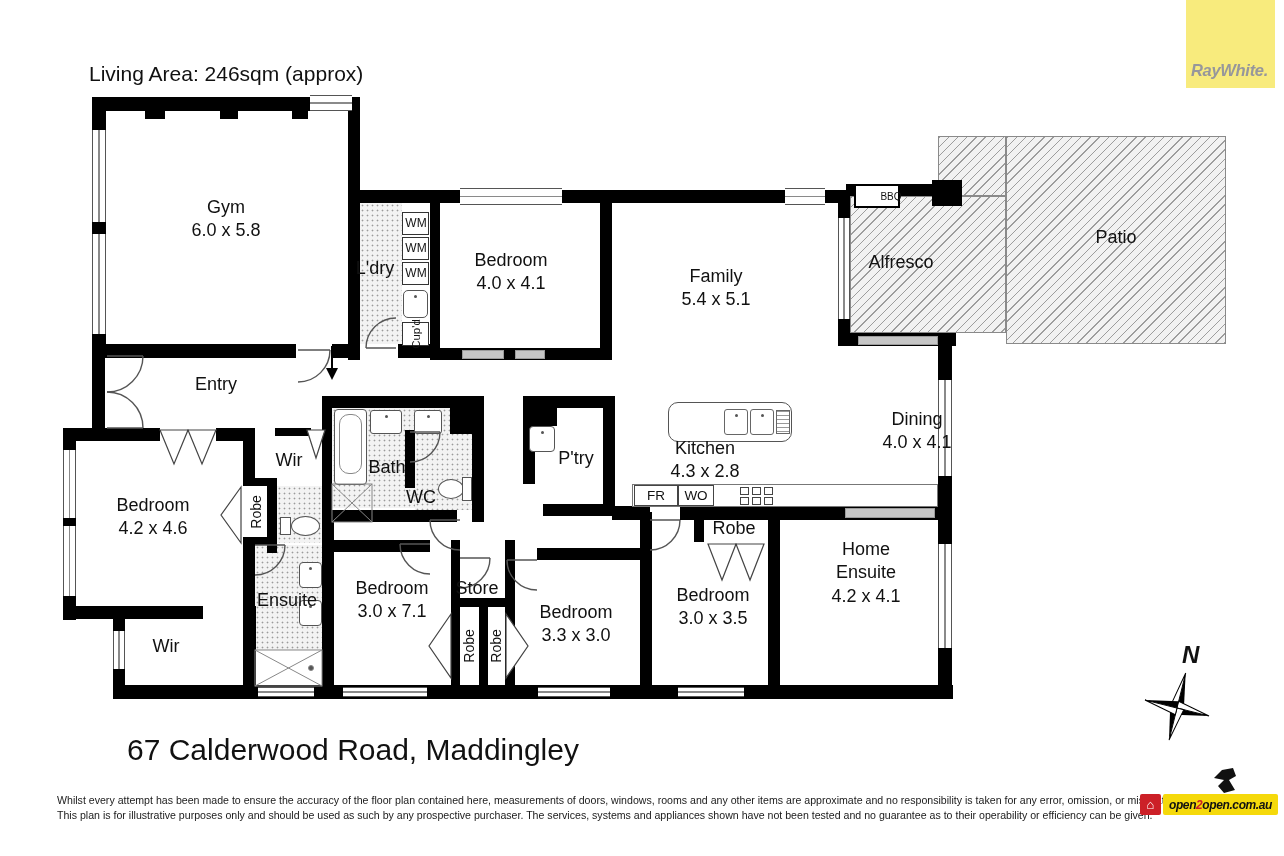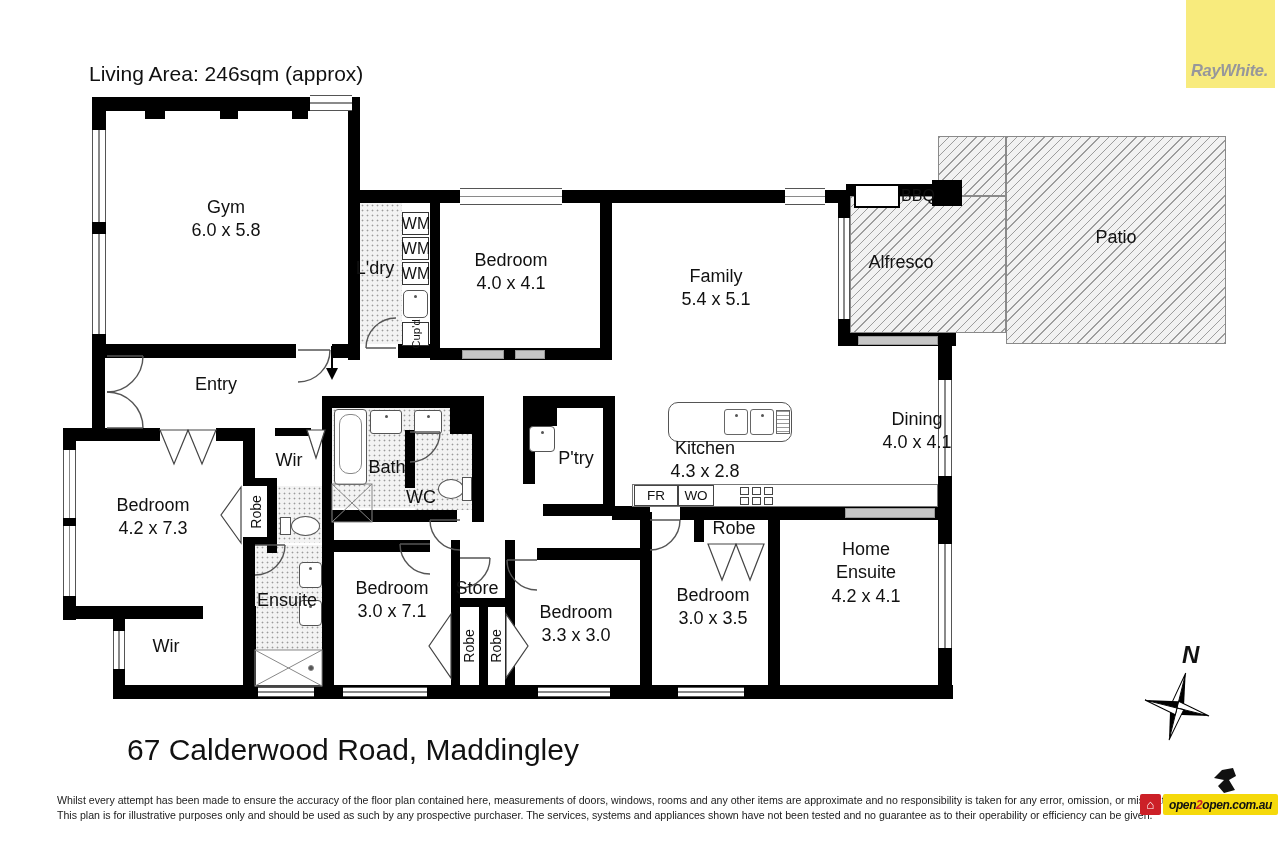--- a/index.html
+++ b/index.html
@@ -10,21 +10,21 @@
 .gap{position:absolute;background:#fff}
 .win-v{position:absolute;background:#fff;border-left:1.5px solid #555;border-right:1.5px solid #555;background-image:linear-gradient(to right,transparent calc(50% - .6px),#8a8a8a calc(50% - .6px),#8a8a8a calc(50% + .6px),transparent calc(50% + .6px))}
 .win-h{position:absolute;background:#fff;border-top:1.5px solid #555;border-bottom:1.5px solid #555;background-image:linear-gradient(to bottom,transparent calc(50% - .6px),#8a8a8a calc(50% - .6px),#8a8a8a calc(50% + .6px),transparent calc(50% + .6px))}
 .gseg{position:absolute;background:#c6c6c6;border:1px solid #9b9b9b}
 .dots{position:absolute;background-color:#f3f3f3;background-image:radial-gradient(#9b9b9b .9px,transparent 1.05px);background-size:5px 5px}
 .hatch{position:absolute;background-color:#f2f2f2;background-image:repeating-linear-gradient(135deg,#9d9d9d 0,#9d9d9d 1px,transparent 1px,transparent 6.5px);border:1px solid #8a8a8a}
 .fix{position:absolute;border:1.5px solid #555;background:#fff}
 .dot{width:3px;height:3px;background:#555;border-radius:50%;margin:4px auto 0}
 .rlabel{position:absolute;transform:translate(-50%,-50%);text-align:center;font-size:18px;line-height:1.3;white-space:nowrap;color:#111}
 .rot{transform:translate(-50%,-50%) rotate(-90deg)}
-.slabel{font-size:16px}
+.slabel{font-size:12px}
 svg.overlay{position:absolute;left:0;top:0;pointer-events:none}
 #brand-box{position:absolute;left:1186px;top:0;width:89px;height:88px;display:flex;align-items:flex-end;justify-content:flex-end;padding:0 7px 8px 0}
 #brand-box span{font-size:16.5px;font-weight:bold;font-style:italic;letter-spacing:-.3px}
 #living-area{position:absolute;left:89px;top:62px;font-size:21px}
 #address{position:absolute;left:127px;top:733px;font-size:30px}
 #disc1,#disc2{position:absolute;left:57px;font-size:10.6px;white-space:nowrap;color:#1a1a1a}
 #disc1{top:794px}#disc2{top:809px}
 #o2v{position:absolute;left:1140px;top:794px;display:flex;gap:2px}
 #o2v .red{width:21px;height:21px;background:#CC2027;border-radius:2px;color:#fff;font-size:13px;display:flex;align-items:center;justify-content:center}
 #o2v .yel{height:21px;background:#F5D90B;border-radius:2px;padding:0 6px;display:flex;align-items:center;font-size:12px;font-weight:bold;font-style:italic;letter-spacing:-.4px}
@@ -239,41 +239,41 @@
   <div class="rlabel slabel" style="left:416px;top:274px">WM</div>
   <div class="rlabel rot" style="left:416px;top:334px;font-size:11.5px">Cup'd</div>
   <div class="rlabel" style="left:511px;top:272px">
       <div>Bedroom</div>
       <div>4.0 x 4.1</div>
     </div>
   <div class="rlabel" style="left:716px;top:288px">
       <div>Family</div>
       <div>5.4 x 5.1</div>
     </div>
-  <div class="rlabel" style="left:918px;top:196px;font-size:16px">BBQ</div>
+  <div class="rlabel" style="left:891px;top:196px;font-size:10px">BBQ</div>
   <div class="rlabel" style="left:901px;top:263px">Alfresco</div>
   <div class="rlabel" style="left:1116px;top:238px">Patio</div>
   <div class="rlabel" style="left:216px;top:385px">Entry</div>
   <div class="rlabel" style="left:917px;top:431px">
       <div>Dining</div>
       <div>4.0 x 4.1</div>
     </div>
   <div class="rlabel" style="left:705px;top:460px">
       <div>Kitchen</div>
       <div>4.3 x 2.8</div>
     </div>
   <div class="rlabel" style="left:576px;top:459px">P'try</div>
   <div class="rlabel" style="left:656px;top:496px;font-size:13.5px">FR</div>
   <div class="rlabel" style="left:696px;top:496px;font-size:13.5px">WO</div>
   <div class="rlabel" style="left:289px;top:461px">Wir</div>
   <div class="rlabel" style="left:387px;top:468px">Bath</div>
   <div class="rlabel" style="left:421px;top:498px">WC</div>
   <div class="rlabel" style="left:153px;top:517px">
       <div>Bedroom</div>
-      <div>4.2 x 7.3</div>
+      <div>4.2 x 4.6</div>
     </div>
   <div class="rlabel rot" style="left:256px;top:512px;font-size:14px">Robe</div>
   <div class="rlabel" style="left:287px;top:601px">Ensuite</div>
   <div class="rlabel" style="left:166px;top:647px">Wir</div>
   <div class="rlabel" style="left:392px;top:600px">
       <div>Bedroom</div>
       <div>3.0 x 7.1</div>
     </div>
   <div class="rlabel" style="left:477px;top:589px">Store</div>
   <div class="rlabel rot" style="left:469px;top:646px;font-size:14px">Robe</div>

